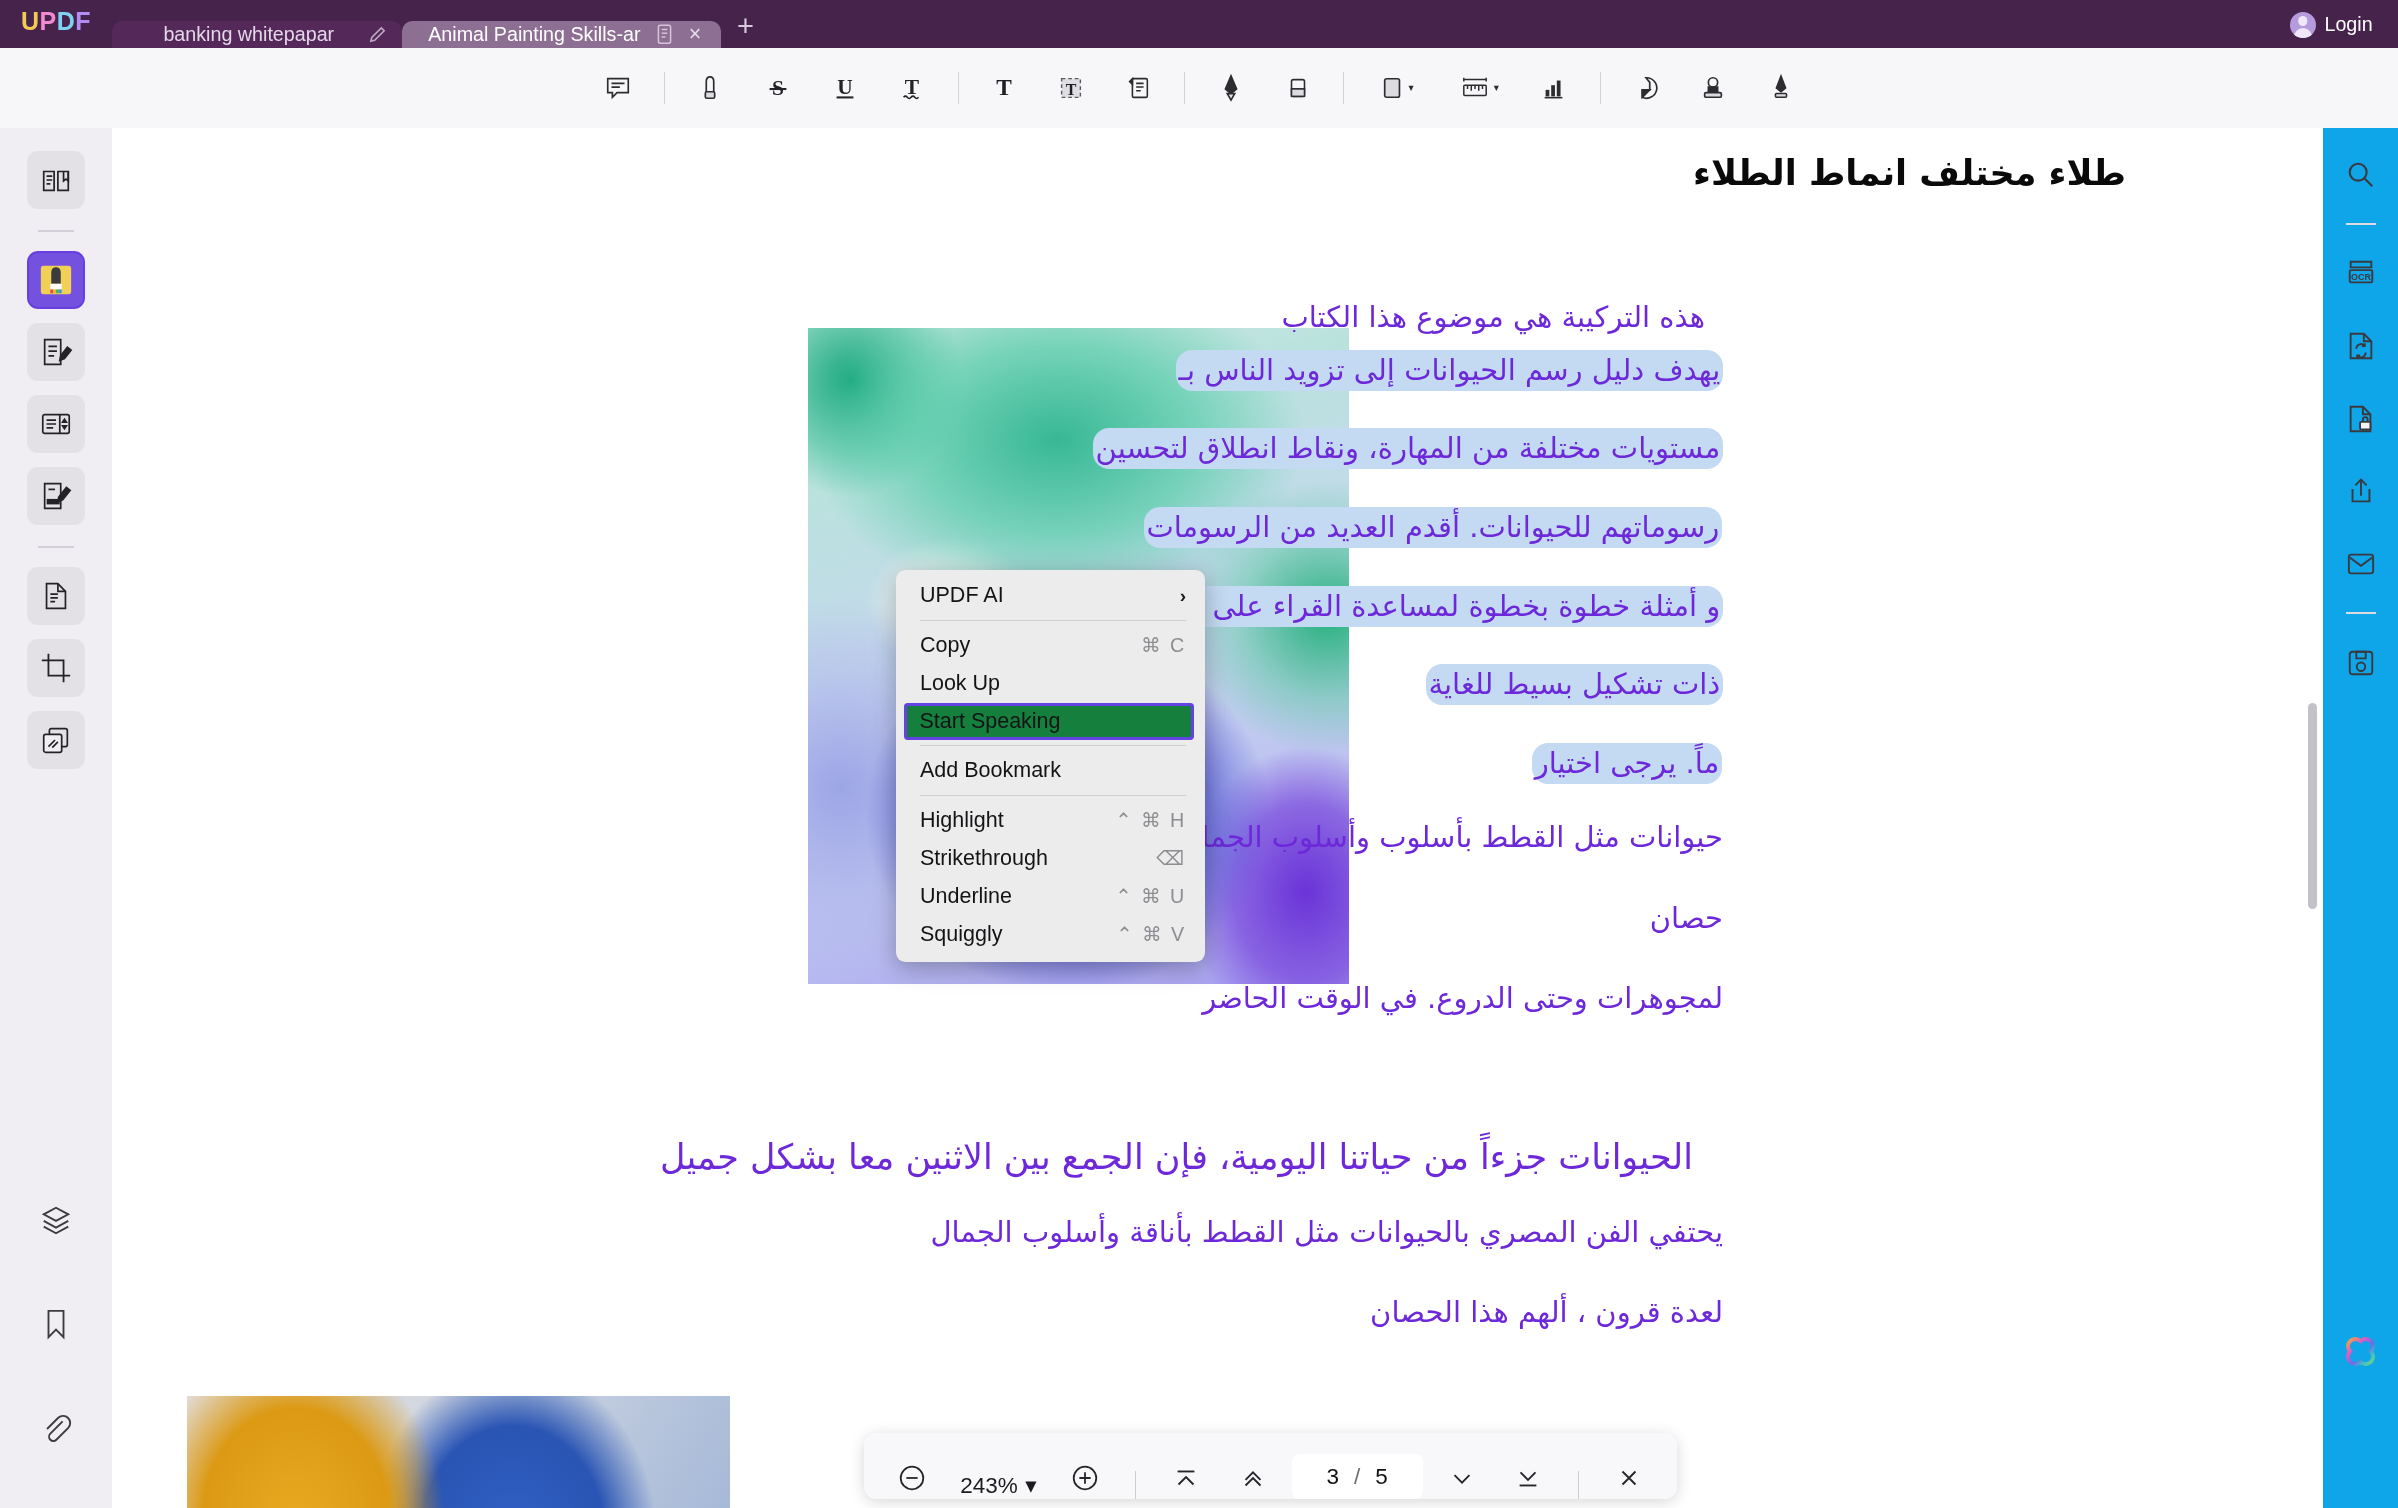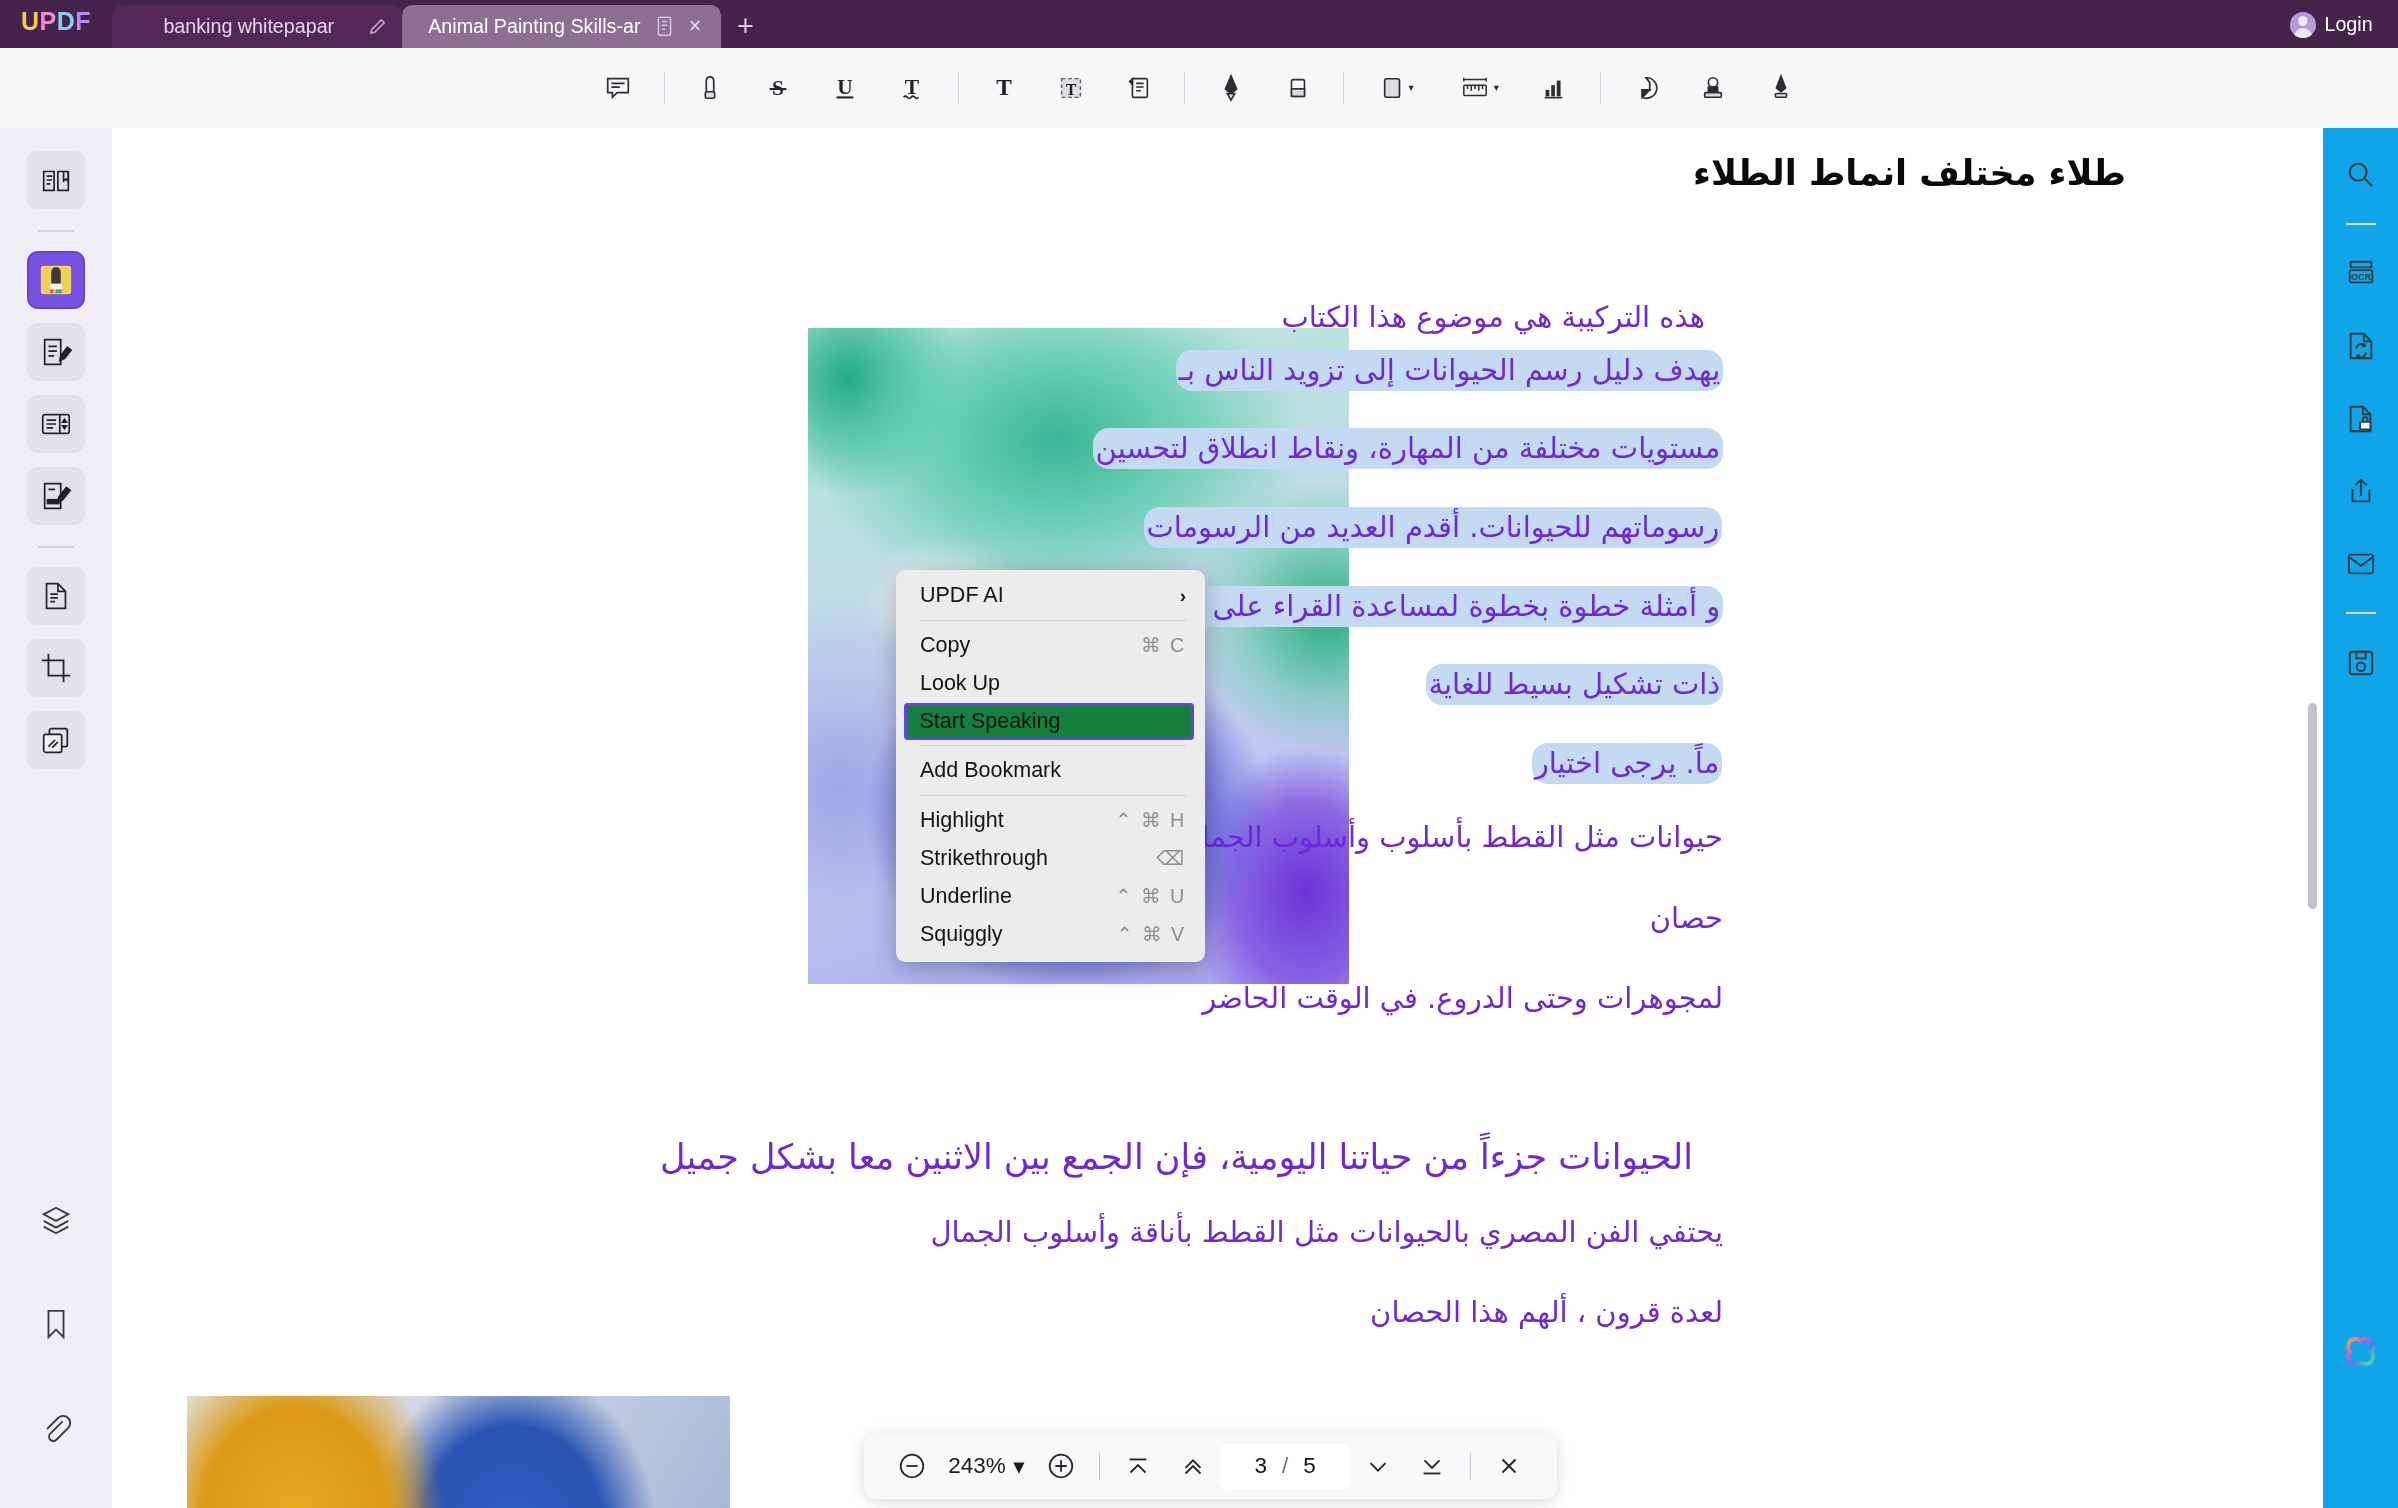--- a/index.html
+++ b/index.html
@@ -19,21 +19,21 @@
   #logo {
     width: 112px; height: 48px;
     display: flex; align-items: center; justify-content: center;
     padding-bottom: 5.6px;
   }
   #logo .lg { font-size: 25px; font-weight: bold; letter-spacing: 0.5px; }
   .lg-u { color: #f2cb52; } .lg-p { color: #ef8ad0; }
   .lg-d { color: #7fd3f0; } .lg-f { color: #b48cf5; }
 
   .tab {
-    height: 43px;
+    height: 27px;
     display: flex; align-items: center;
     padding: 0 13px 0 20.6px;
     border-top-left-radius: 10.3px; border-top-right-radius: 10.3px;
     position: relative;
     cursor: pointer;
   }
   .tab.inactive { background: #54295a; width: 290px; }
   .tab.active   { background: #8d6f93; width: 319px; }
   .tab-title {
     flex: 1; color: #e4d7e8; font-size: 19.7px;
@@ -205,21 +205,21 @@
     height: 37px;
   }
 
   
   #bottombar {
     position: absolute; left: 864px; top: 1433px;
     height: 66px; min-width: 656px;
     background: rgba(248,248,250,.96);
     border-radius: 13px;
     box-shadow: 0 2.8px 15px rgba(0,0,0,.16);
-    display: flex; align-items: center; gap: 0;
+    display: flex; align-items: flex-end; gap: 12px;
     padding: 0 20.6px;
     z-index: 30;
   }
   .bb-btn {
     width: 43px; height: 43px; margin: 0 5.6px;
     display: flex; align-items: center; justify-content: center;
     cursor: pointer; color: #25252a; border-radius: 7.5px;
   }
   #zoomlabel {
     display: flex; align-items: center; gap: 7.5px;

